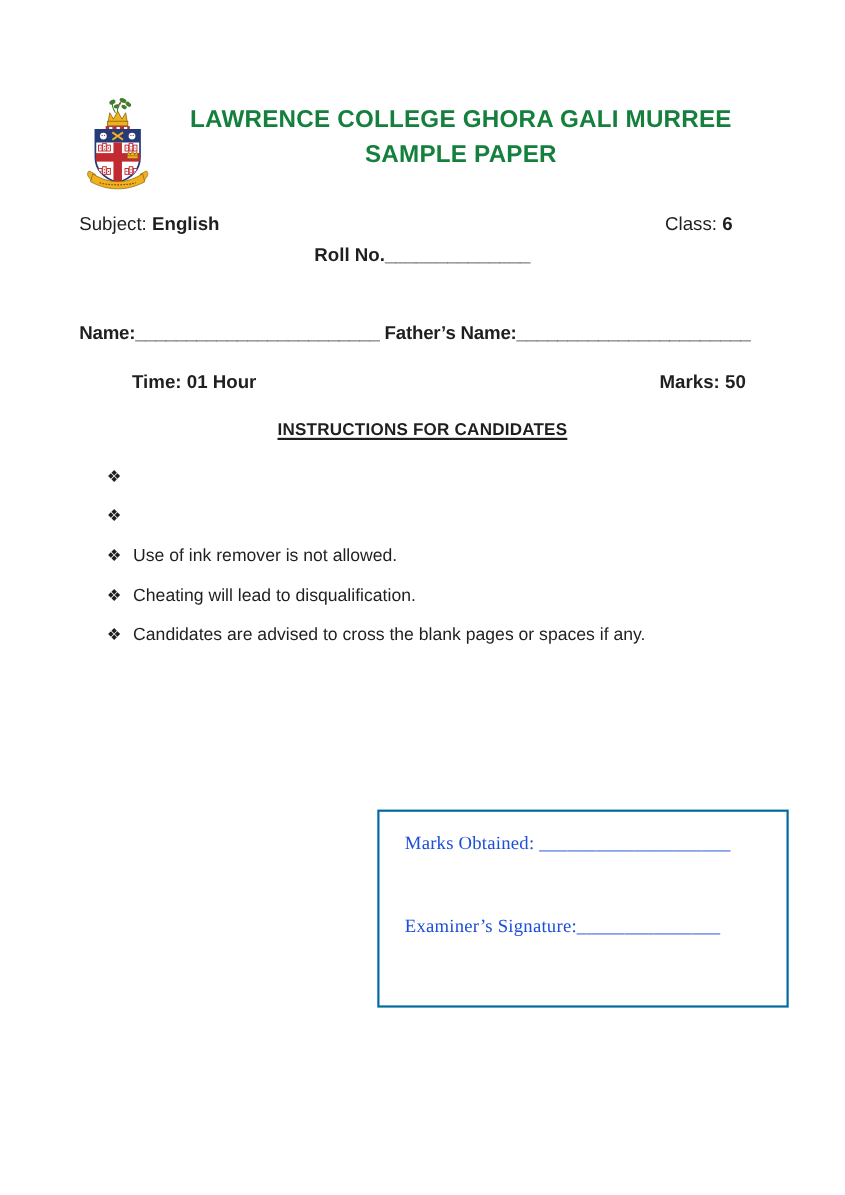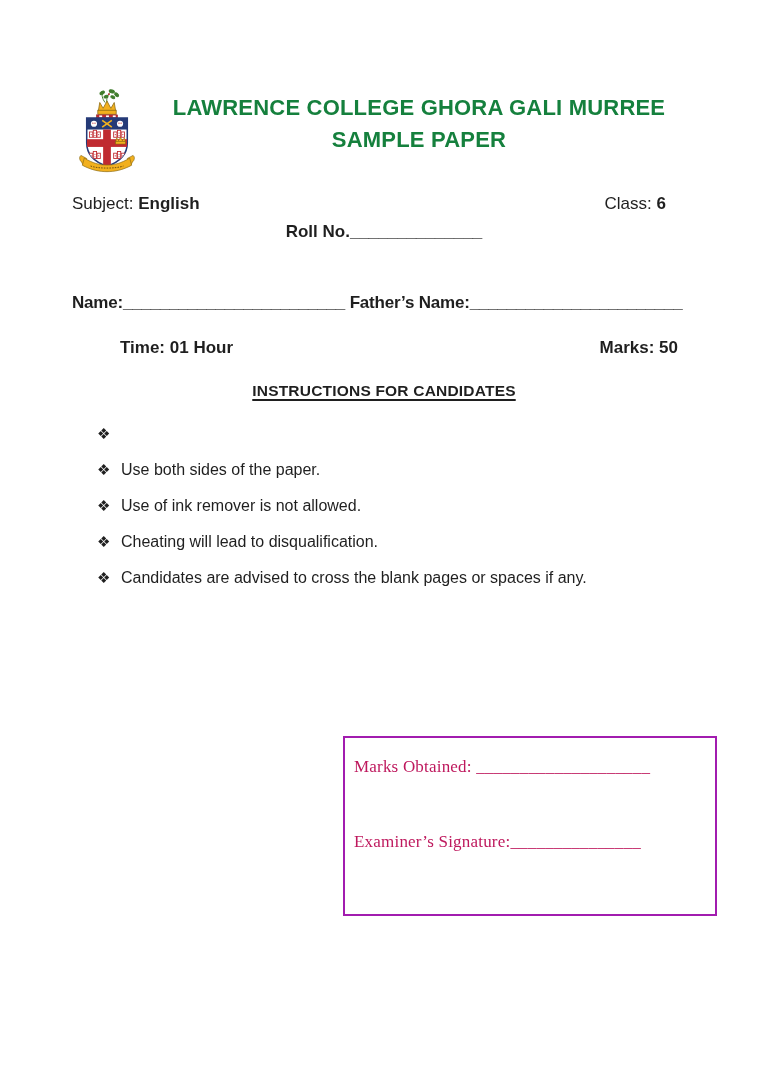--- a/index.html
+++ b/index.html
@@ -101,25 +101,25 @@
     line-height: 20px;
     color: #1f1f1f;
   }
 
   
   .marks-box {
     margin-top: 148px;
     margin-left: 271px;
     width: 374px;
     height: 180px;
-    border: 2px solid #a21caf;
-    padding: 17px 10px 0 9px;
+    border: 2px solid #0369a1;
+    padding: 17px 10px 0 23px;
     font-family: cursive;
     font-size: 17px;
-    color: #be185d;
+    color: #1d4ed8;
   }
   .box-line { line-height: 24px; white-space: nowrap; letter-spacing: 0.2px; }
   .box-line.examiner { margin-top: 51px; }
 </style>
 </head>
 <body>
 
 <div class="page">
 
   <header class="header">
@@ -216,21 +216,20 @@
   </div>
 
   <h2 class="instructions-heading">INSTRUCTIONS FOR CANDIDATES</h2>
 
   <ul class="bullets">
     <li>
       <span class="bullet">❖</span>
     </li>
     <li>
       <span class="bullet">❖</span>
-      <span>Use both sides of the paper.</span>
     </li>
     <li>
       <span class="bullet">❖</span>
       <span>Use of ink remover is not allowed.</span>
     </li>
     <li>
       <span class="bullet">❖</span>
       <span>Cheating will lead to disqualification.</span>
     </li>
     <li>

